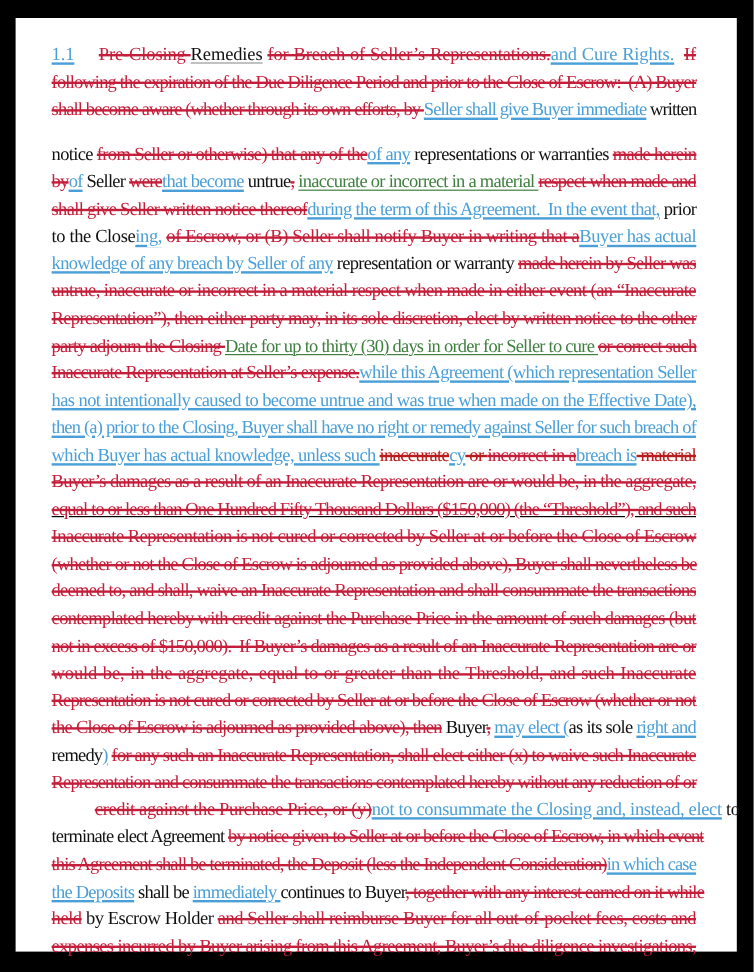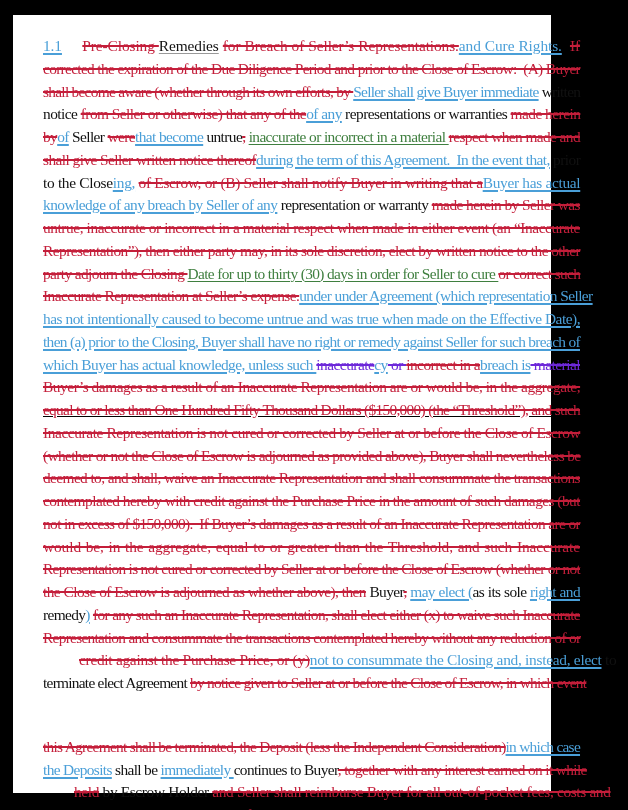--- a/index.html
+++ b/index.html
@@ -1,72 +1,72 @@
 <!DOCTYPE html>
 <html><head>
 <meta charset="utf-8">
 <style>
   html, body { margin: 0; padding: 0; }
   body {
     width: 628px; height: 810px; background: #000; position: relative; overflow: hidden;
     font-family: "Liberation Serif", serif;
   }
   .page {
-    position: absolute; left: 13px; top: 15px; width: 538px; height: 778px;
+    position: absolute; left: 13px; top: 15px; width: 601px; height: 778px;
     background: #fff;
   }
   .doc {
     position: absolute; left: 30px; top: 20px; width: 537px;
   }
   .line {
     height: 22.75px; line-height: 22.75px; font-size: 15.4px;
     white-space: nowrap; text-align: justify; text-align-last: justify;
     letter-spacing: -0.1px; overflow: visible;
   }
   .seg { white-space: pre; }
   .normal { color: #111; }
   .del { color: #c41e3a; text-decoration: line-through; text-decoration-thickness: 1.5px; }
   .ins { color: #4a9fd8; text-decoration: underline; text-decoration-color: #4a9fd8; text-decoration-thickness: 1.5px; text-underline-offset: 2px; }
   .mov-ins { color: #3f7f3f; text-decoration: underline; text-decoration-thickness: 1.2px; text-underline-offset: 2px; }
-  .mov-del { color: #6d28d9; text-decoration: line-through; text-decoration-thickness: 1.5px; }
+  .mov-del { color: #b91c1c; text-decoration: line-through; text-decoration-thickness: 1.5px; }
   .fmt { color: #111; text-decoration: underline; text-decoration-color: #999; text-underline-offset: 2px; }
 </style>
 </head>
 <body>
 
 <div class="page">
   <div class="doc" id="doc">
       <div class="line"><span class="seg ins">1.1</span><span class="seg normal">     </span><span class="seg del">Pre-Closing </span><span class="seg fmt">Remedies</span><span class="seg normal"> </span><span class="seg del">for Breach of Seller’s Representations.</span><span class="seg ins">and Cure Rights.</span><span class="seg normal">  </span><span class="seg del">If</span></div>
-      <div class="line" style="letter-spacing: -0.687629px;"><span class="seg del">corrected the expiration of the Due Diligence Period and prior to the Close of Escrow:  (A) Buyer</span></div>
+      <div class="line" style="letter-spacing: -0.687629px;"><span class="seg del">following the expiration of the Due Diligence Period and prior to the Close of Escrow:  (A) Buyer</span></div>
       <div class="line" style="letter-spacing: -0.728866px;"><span class="seg del">shall become aware (whether through its own efforts, by </span><span class="seg ins">Seller shall give Buyer immediate</span><span class="seg normal"> written</span></div>
-      <div class="line" style="letter-spacing: -0.5375px;"><span class="seg normal">notice </span><span class="seg del">from Seller or otherwise) that any of the</span><span class="seg ins">of any</span><span class="seg normal"> representations or warranties </span><span class="seg del">made herein</span></div>
+      <div class="line" style="letter-spacing: -0.5375px; margin-top: 15px;"><span class="seg normal">notice </span><span class="seg del">from Seller or otherwise) that any of the</span><span class="seg ins">of any</span><span class="seg normal"> representations or warranties </span><span class="seg del">made herein</span></div>
       <div class="line" style="letter-spacing: -0.605263px;"><span class="seg del">by</span><span class="seg ins">of</span><span class="seg normal"> Seller </span><span class="seg del">were</span><span class="seg ins">that become</span><span class="seg normal"> untrue</span><span class="seg del">,</span><span class="seg normal"> </span><span class="seg mov-ins">inaccurate or incorrect in a material </span><span class="seg del">respect when made and</span></div>
       <div class="line" style="letter-spacing: -0.56px;"><span class="seg del">shall give Seller written notice thereof</span><span class="seg ins">during the term of this Agreement.  In the event that,</span><span class="seg normal"> prior</span></div>
       <div class="line" style="letter-spacing: -0.312766px;"><span class="seg normal">to the Close</span><span class="seg ins">ing,</span><span class="seg normal"> </span><span class="seg del">of Escrow, or (B) Seller shall notify Buyer in writing that a</span><span class="seg ins">Buyer has actual</span></div>
       <div class="line" style="letter-spacing: -0.562366px;"><span class="seg ins">knowledge of any breach by Seller of any</span><span class="seg normal"> representation or warranty </span><span class="seg del">made herein by Seller was</span></div>
       <div class="line" style="letter-spacing: -0.436842px;"><span class="seg del">untrue, inaccurate or incorrect in a material respect when made in either event (an “Inaccurate</span></div>
       <div class="line" style="letter-spacing: -0.545545px;"><span class="seg del">Representation”), then either party may, in its sole discretion, elect by written notice to the other</span></div>
       <div class="line" style="letter-spacing: -0.624752px;"><span class="seg del">party adjourn the Closing </span><span class="seg mov-ins">Date for up to thirty (30) days in order for Seller to cure </span><span class="seg del">or correct such</span></div>
-      <div class="line" style="letter-spacing: -0.584211px;"><span class="seg del">Inaccurate Representation at Seller’s expense.</span><span class="seg ins">under under Agreement (which representation Seller</span></div>
+      <div class="line" style="letter-spacing: -0.584211px;"><span class="seg del">Inaccurate Representation at Seller’s expense.</span><span class="seg ins">while this Agreement (which representation Seller</span></div>
       <div class="line" style="letter-spacing: -0.491304px;"><span class="seg ins">has not intentionally caused to become untrue and was true when made on the Effective Date),</span></div>
       <div class="line" style="letter-spacing: -0.67px;"><span class="seg ins">then (a) prior to the Closing, Buyer shall have no right or remedy against Seller for such breach of</span></div>
       <div class="line" style="letter-spacing: -0.525532px;"><span class="seg ins">which Buyer has actual knowledge, unless such </span><span class="seg mov-del">inaccurate</span><span class="seg ins">cy</span><span class="seg mov-del"> or </span><span class="seg del">incorrect in a</span><span class="seg ins">breach is</span><span class="seg mov-del"> material</span></div>
       <div class="line" style="letter-spacing: -0.461702px;"><span class="seg del">Buyer’s damages as a result of an Inaccurate Representation are or would be, in the aggregate,</span></div>
       <div class="line" style="letter-spacing: -0.710526px; text-decoration: underline;"><span class="seg del">equal to or less than One Hundred Fifty Thousand Dollars ($150,000) (the “Threshold”), and such</span></div>
       <div class="line" style="letter-spacing: -0.408511px;"><span class="seg del">Inaccurate Representation is not cured or corrected by Seller at or before the Close of Escrow</span></div>
       <div class="line" style="letter-spacing: -0.652083px;"><span class="seg del">(whether or not the Close of Escrow is adjourned as provided above), Buyer shall nevertheless be</span></div>
       <div class="line" style="letter-spacing: -0.610638px;"><span class="seg del">deemed to, and shall, waive an Inaccurate Representation and shall consummate the transactions</span></div>
       <div class="line" style="letter-spacing: -0.54086px;"><span class="seg del">contemplated hereby with credit against the Purchase Price in the amount of such damages (but</span></div>
       <div class="line" style="letter-spacing: -0.630612px;"><span class="seg del">not in excess of $150,000).  If Buyer’s damages as a result of an Inaccurate Representation are or</span></div>
       <div class="line"><span class="seg del">would be, in the aggregate, equal to or greater than the Threshold, and such Inaccurate</span></div>
       <div class="line" style="letter-spacing: -0.706061px;"><span class="seg del">Representation is not cured or corrected by Seller at or before the Close of Escrow (whether or not</span></div>
-      <div class="line" style="letter-spacing: -0.594845px;"><span class="seg del">the Close of Escrow is adjourned as whether above), then</span><span class="seg normal"> Buyer</span><span class="seg del">,</span><span class="seg normal"> </span><span class="seg ins">may elect (</span><span class="seg normal">as its sole </span><span class="seg ins">right and</span></div>
+      <div class="line" style="letter-spacing: -0.594845px;"><span class="seg del">the Close of Escrow is adjourned as provided above), then</span><span class="seg normal"> Buyer</span><span class="seg del">,</span><span class="seg normal"> </span><span class="seg ins">may elect (</span><span class="seg normal">as its sole </span><span class="seg ins">right and</span></div>
       <div class="line" style="letter-spacing: -0.65102px;"><span class="seg normal">remedy</span><span class="seg ins">)</span><span class="seg normal"> </span><span class="seg del">for any such an Inaccurate Representation, shall elect either (x) to waive such Inaccurate</span></div>
       <div class="line" style="letter-spacing: -0.717021px;"><span class="seg del">Representation and consummate the transactions contemplated hereby without any reduction of or</span></div>
       <div class="line" style="letter-spacing: -0.282796px; margin-left: 36px;"><span class="seg del">credit against the Purchase Price, or (y)</span><span class="seg ins">not to consummate the Closing and, instead, elect</span><span class="seg normal"> to</span></div>
       <div class="line" style="letter-spacing: -0.736364px;"><span class="seg normal">terminate elect Agreement </span><span class="seg del">by notice given to Seller at or before the Close of Escrow, in which event</span></div>
-      <div class="line" style="letter-spacing: -0.718557px; margin-top: 41px;"><span class="seg del">this Agreement shall be terminated, the Deposit (less the Independent Consideration)</span><span class="seg ins">in which case</span></div>
+      <div class="line" style="letter-spacing: -0.718557px;"><span class="seg del">this Agreement shall be terminated, the Deposit (less the Independent Consideration)</span><span class="seg ins">in which case</span></div>
       <div class="line" style="letter-spacing: -0.640816px;"><span class="seg ins">the Deposits</span><span class="seg normal"> shall be </span><span class="seg ins">immediately </span><span class="seg normal">continues to Buyer</span><span class="seg del">, together with any interest earned on it while</span></div>
-      <div class="line" style="letter-spacing: -0.36087px; margin-left: 31px;"><span class="seg del">held</span><span class="seg normal"> by Escrow Holder </span><span class="seg del">and Seller shall reimburse Buyer for all out-of-pocket fees, costs and</span></div>
+      <div class="line" style="letter-spacing: -0.36087px;"><span class="seg del">held</span><span class="seg normal"> by Escrow Holder </span><span class="seg del">and Seller shall reimburse Buyer for all out-of-pocket fees, costs and</span></div>
       <div class="line" style="letter-spacing: -0.508602px;"><span class="seg del">expenses incurred by Buyer arising from this Agreement, Buyer’s due diligence investigations,</span></div>
       <div class="line" style="letter-spacing: -0.67732px;"></div>
     </div>
 </div>
 
 </body></html>

